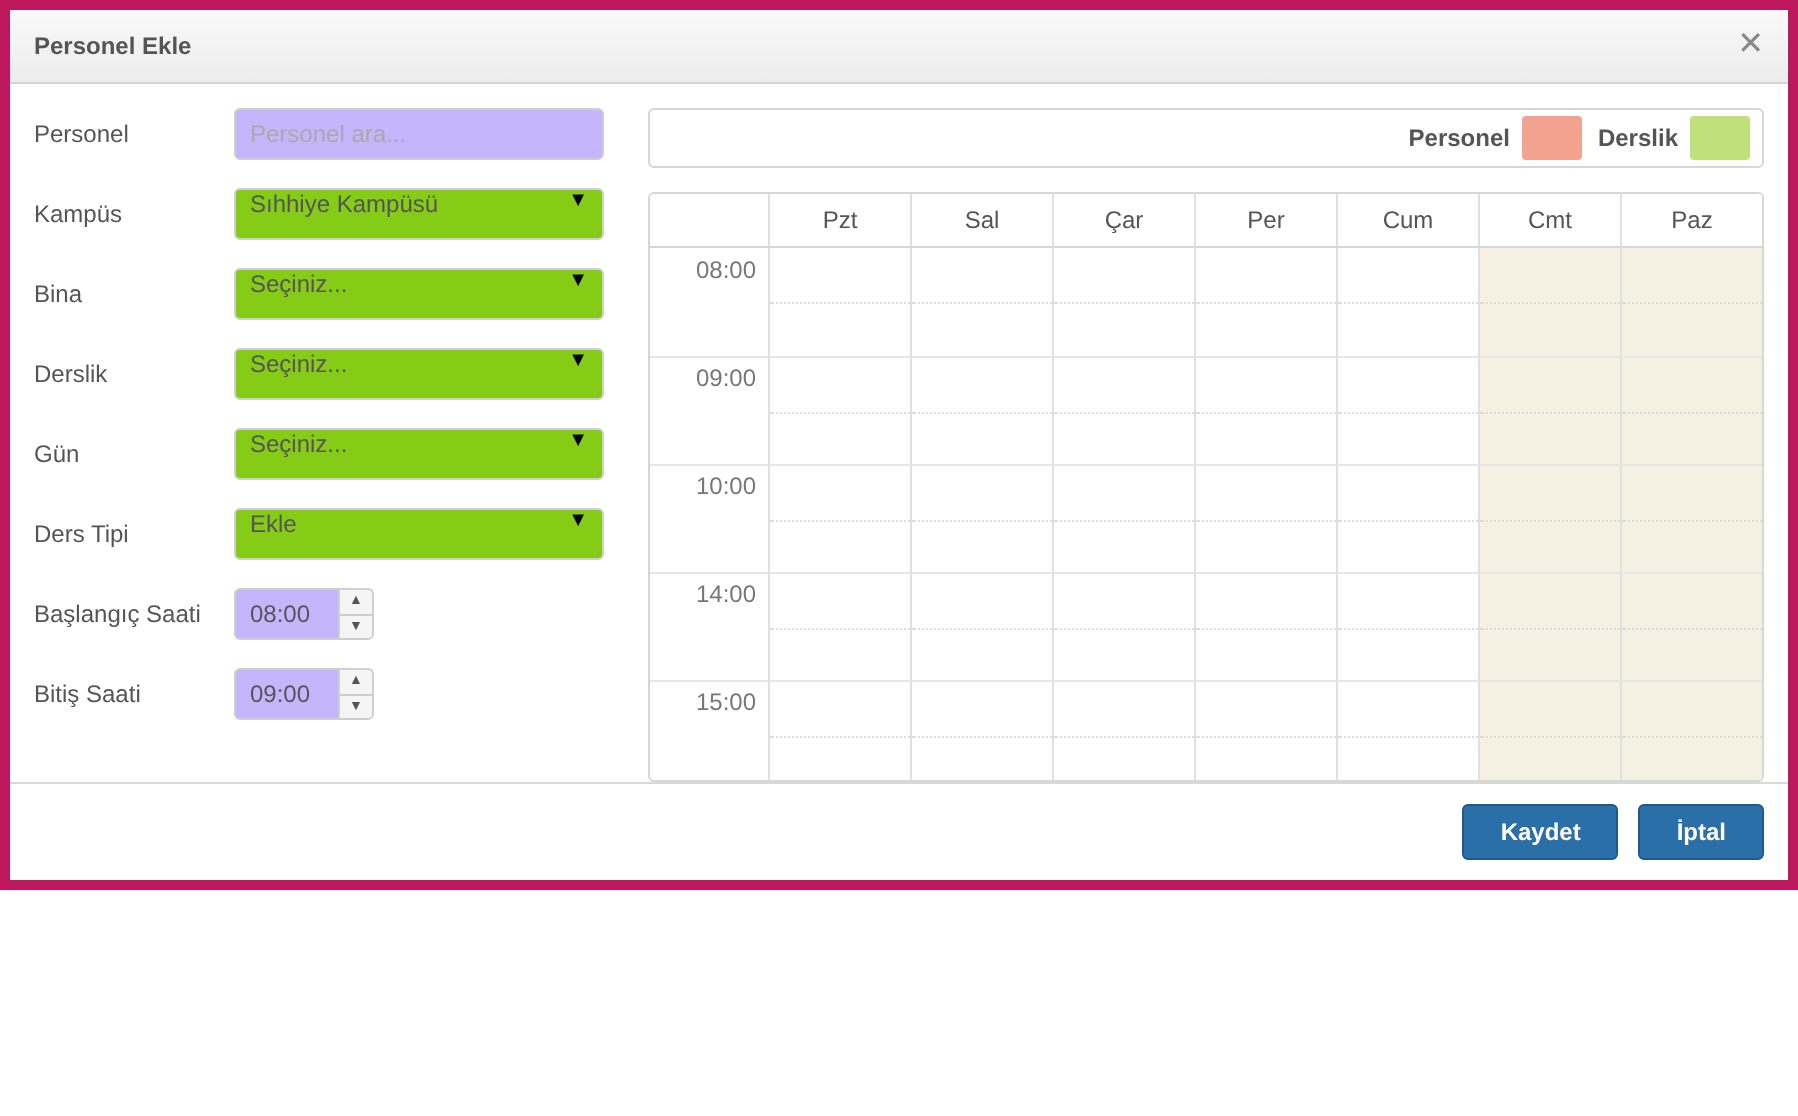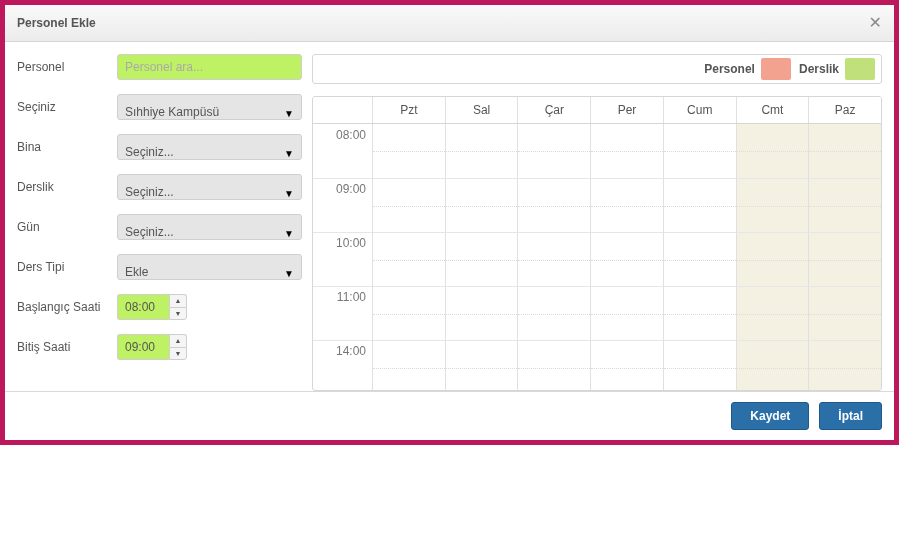--- a/index.html
+++ b/index.html
@@ -1,31 +1,31 @@
 <!DOCTYPE html>
 <html><head>
 <meta charset="utf-8">
 <style>
   * { box-sizing: border-box; margin: 0; padding: 0; }
   html, body { width: 899px; height: 558px; font-family: Arial, Helvetica, sans-serif; font-size: 12px; color: #444; background:#fff; }
   .dialog { width: 899px; height: 445px; border:5px solid #be185d; display:flex; flex-direction:column; }
   .titlebar { background: linear-gradient(#f9f9f9,#ececec); border-bottom:1px solid #d4d4d4; padding:10px 12px; display:flex; align-items:center; justify-content:space-between; }
   .titlebar .title { font-weight:bold; color:#555; }
   .close-icon { color:#888; font-size:16px; cursor:pointer; line-height:1; }
-  .body { flex:1; padding:12px 12px 0 12px; display:flex; gap:10px; overflow:hidden; }
+  .body { flex:1; padding:12px 12px 0 12px; display:flex; gap:22px; overflow:hidden; }
   .form-col { width:285px; }
   .form-row { display:flex; align-items:center; margin-bottom:14px; }
   .form-row > label { width:100px; color:#555; }
   .control { flex:1; }
   .input, .select, .spinner input {
     width:100%; height:26px; border:1px solid #cfcfcf; border-radius:3px; padding:0 7px;
-    font-size:12px; color:#555; background:#bef264;
+    font-size:12px; color:#555; background:#c4b5fd;
   }
   .input::placeholder { color:#aaa; }
-  .select { position:relative; display:flex; align-items:flex-end; background:#e5e5e5; cursor:pointer; }
+  .select { position:relative; display:flex; align-items:flex-start; background:#84cc16; cursor:pointer; }
   .select .sel-text { flex:1; white-space:nowrap; overflow:hidden; text-overflow:ellipsis; }
   .select .caret { font-size:10px; color:#000; margin-left:6px; }
   .spinner { display:flex; width:70px; }
   .spinner input { border-top-right-radius:0; border-bottom-right-radius:0; border-right:none; width:52px; }
   .spinner .spinbtns { display:flex; flex-direction:column; width:18px; }
   .spinbtns button { flex:1; border:1px solid #cfcfcf; background:#f5f5f5; font-size:7px; line-height:1; color:#555; cursor:pointer; padding:0; }
   .spinbtns button:first-child { border-top-right-radius:3px; border-bottom:none; }
   .spinbtns button:last-child { border-bottom-right-radius:3px; }
 
   .right-col { flex:1; display:flex; flex-direction:column; min-width:0; }
@@ -70,21 +70,21 @@
     <div class="form-col">
 
       <div class="form-row">
         <label>Personel</label>
         <div class="control">
           <input class="input" type="text" placeholder="Personel ara..." style="">
         </div>
       </div>
 
       <div class="form-row">
-        <label>Seçiniz</label>
+        <label>Kampüs</label>
         <div class="control">
           <div class="select">
             <span class="sel-text">Sıhhiye Kampüsü</span>
             <span class="caret">▼</span>
           </div>
         </div>
       </div>
 
       <div class="form-row">
         <label>Bina</label>
@@ -204,30 +204,20 @@
               <div class="timecol">10:00</div>
               <div class="daycell"></div>
               <div class="daycell"></div>
               <div class="daycell"></div>
               <div class="daycell"></div>
               <div class="daycell"></div>
               <div class="daycell weekend"></div>
               <div class="daycell weekend"></div>
             </div>
             <div class="hour-row">
-              <div class="timecol">11:00</div>
-              <div class="daycell"></div>
-              <div class="daycell"></div>
-              <div class="daycell"></div>
-              <div class="daycell"></div>
-              <div class="daycell"></div>
-              <div class="daycell weekend"></div>
-              <div class="daycell weekend"></div>
-            </div>
-            <div class="hour-row">
               <div class="timecol">14:00</div>
               <div class="daycell"></div>
               <div class="daycell"></div>
               <div class="daycell"></div>
               <div class="daycell"></div>
               <div class="daycell"></div>
               <div class="daycell weekend"></div>
               <div class="daycell weekend"></div>
             </div>
             <div class="hour-row">

